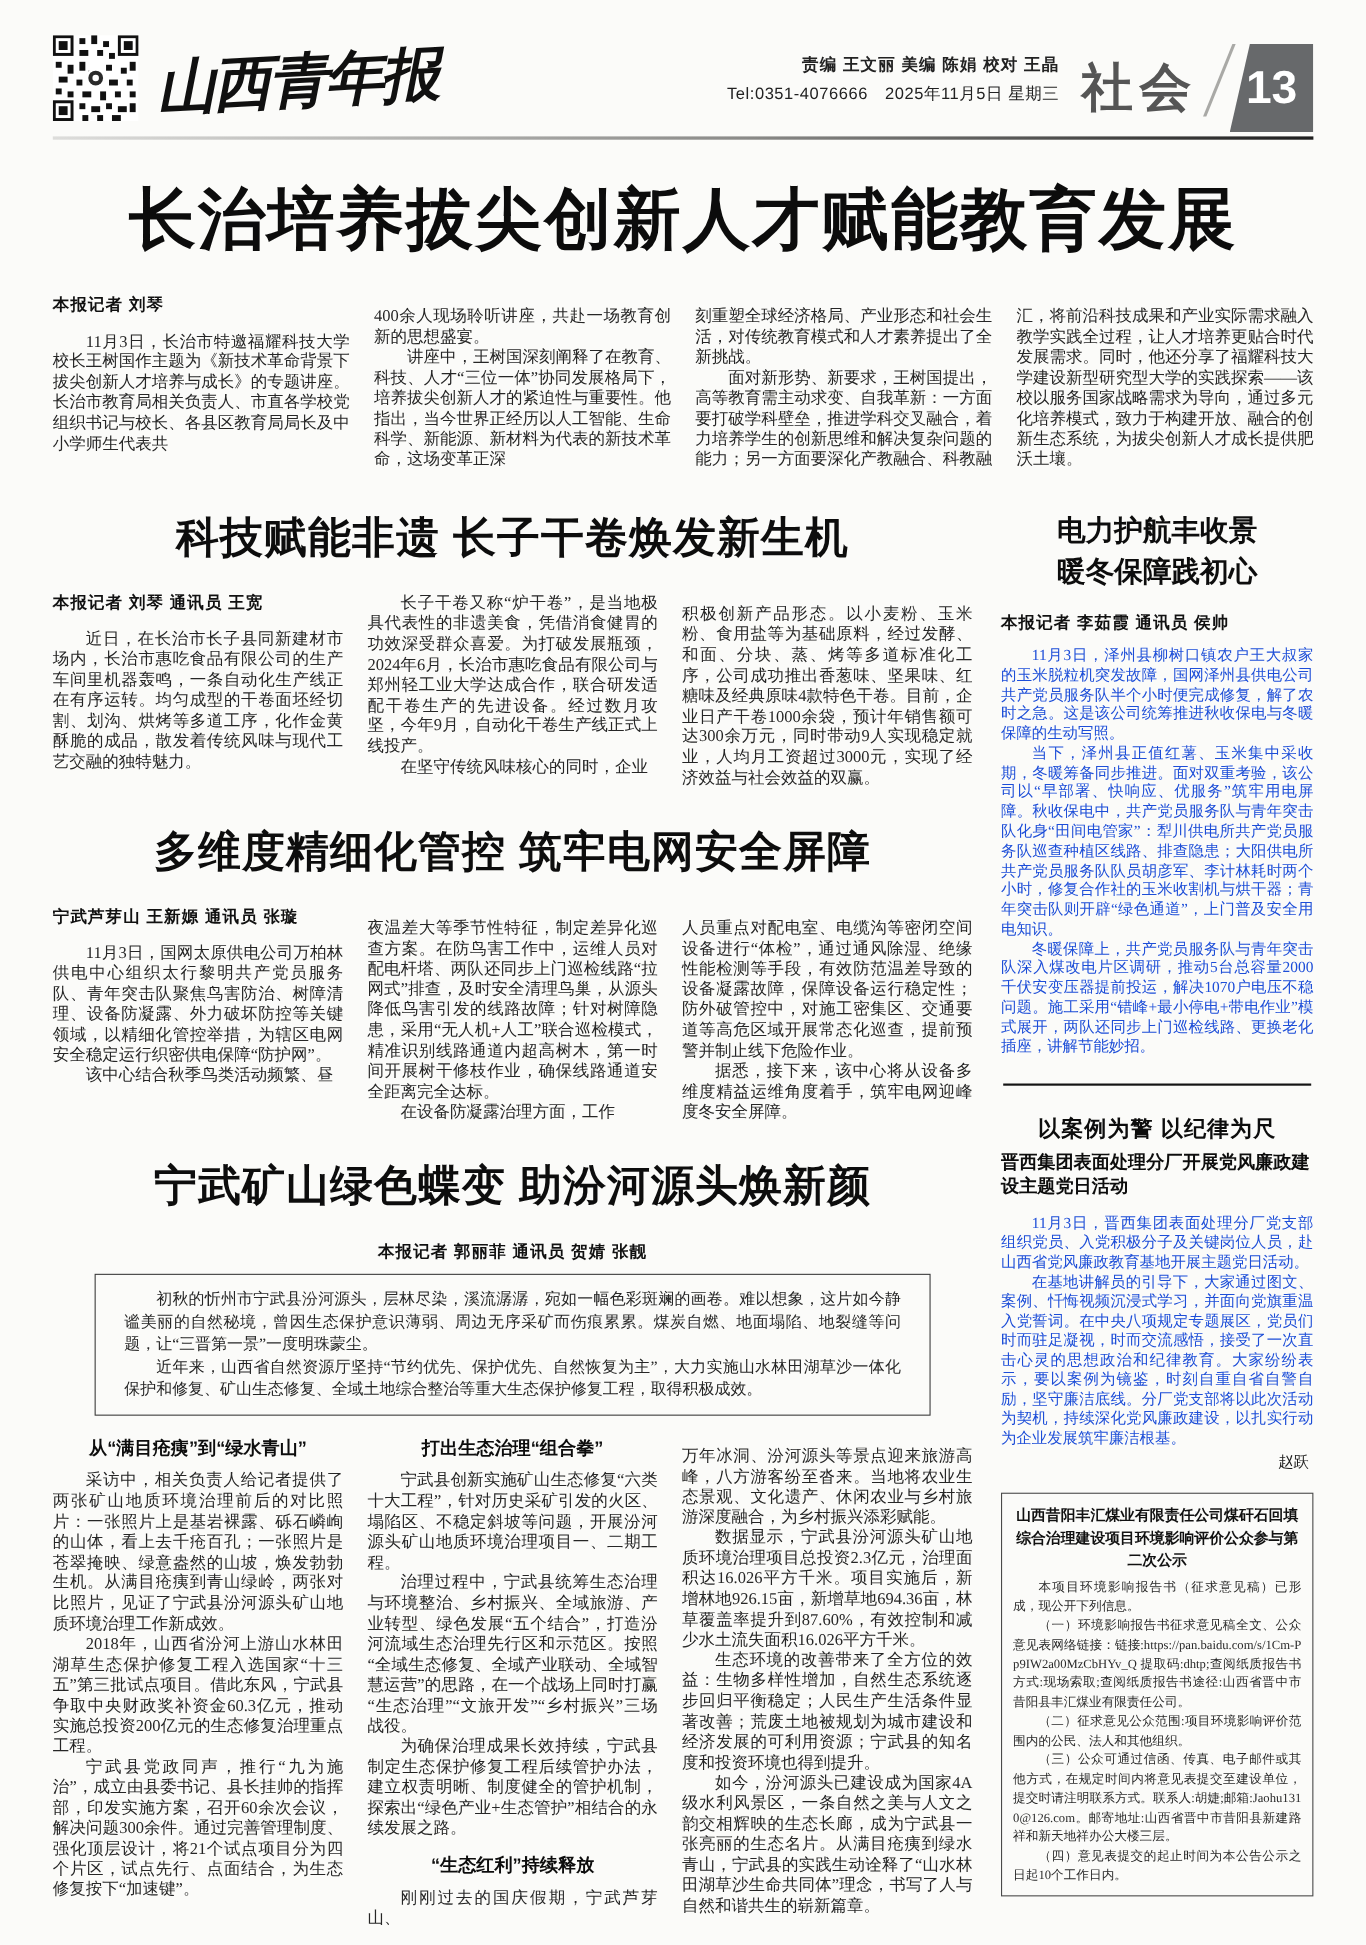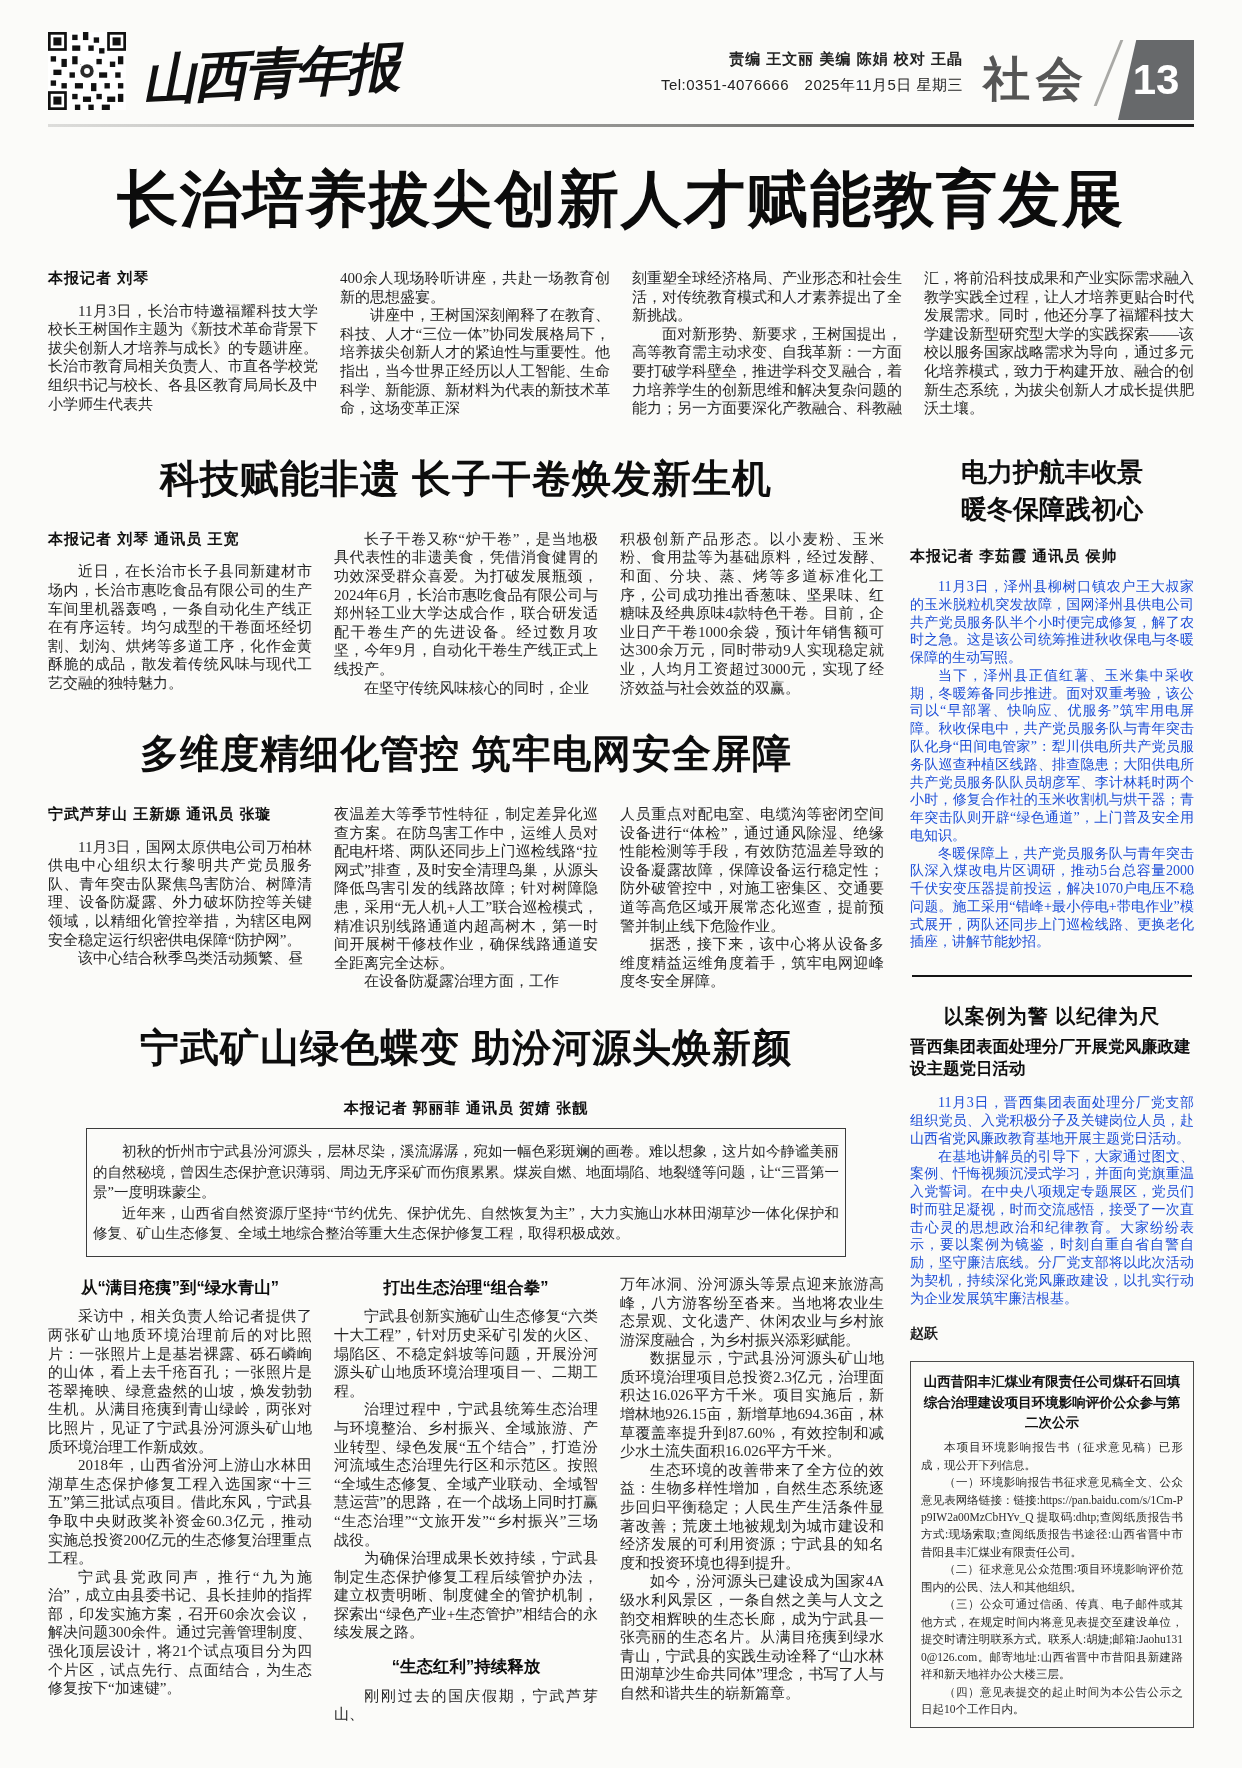--- a/index.html
+++ b/index.html
@@ -49,21 +49,21 @@
   .lead-headline {
     font-family:"Liberation Sans","DejaVu Sans",sans-serif;
     font-weight:900; font-size:61px; letter-spacing:2px;
     text-align:center; color:#0c0c0c; margin:32px 0 28px 0; white-space:nowrap;
   }
 
   
   .cols { display:flex; gap:22px; }
   .col { flex:1; font-size:15px; line-height:1.24; text-align:justify; color:#262626; }
   .para { text-indent:2em; margin:0; }
-  .cont .para:first-child { text-indent:0; }
+  .cont .para:first-child { text-indent:0;margin-top:10px; }
   .byline {
     font-family:"Liberation Sans","DejaVu Sans",sans-serif;
     font-weight:bold; font-size:15px; letter-spacing:1px;
     margin-bottom:14px; color:#111;
   }
 
   
   .zone-wrap { display:flex; gap:26px; margin-top:30px; }
   .left-zone { width:836px; flex:none; }
   .right-zone { flex:1; min-width:0; }
@@ -86,28 +86,28 @@
   .divider { height:2px; background:#141414; margin:24px 2px 26px 2px; }
   .jinxi-h1 {
     font-family:"Liberation Sans",sans-serif; font-weight:900;
     font-size:20px; text-align:center; letter-spacing:1px; color:#0d0d0d;
   }
   .jinxi-h2 {
     font-family:"Liberation Sans",sans-serif; font-weight:900;
     font-size:16.5px; text-align:left; margin:6px 0 14px 0; color:#0d0d0d;
   }
   .author-line {
-    font-family:"Liberation Sans",sans-serif;
-    font-weight:bold; font-size:14px; margin-top:18px; padding-right:4px;
+    text-align:right; font-family:"Liberation Sans",sans-serif;
+    font-weight:normal; font-size:14px; margin-top:4px; padding-right:4px;
   }
 
   
   .center-byline { text-align:center; margin-bottom:10px; }
   .intro-box {
-    border:1px solid #3c3c3c; padding:12px 6px; margin:2px 38px 18px 38px;
+    border:1px solid #3c3c3c; padding:12px 26px; margin:2px 38px 18px 38px;
     font-size:14.5px; line-height:1.42; text-align:justify; color:#262626;
   }
   .subhead {
     font-family:"Liberation Sans","DejaVu Sans",sans-serif;
     font-weight:900; font-size:16.5px; text-align:center;
     margin:2px 0 10px 0; color:#0d0d0d;
   }
   .subhead.mid { margin-top:14px; }
 
   

